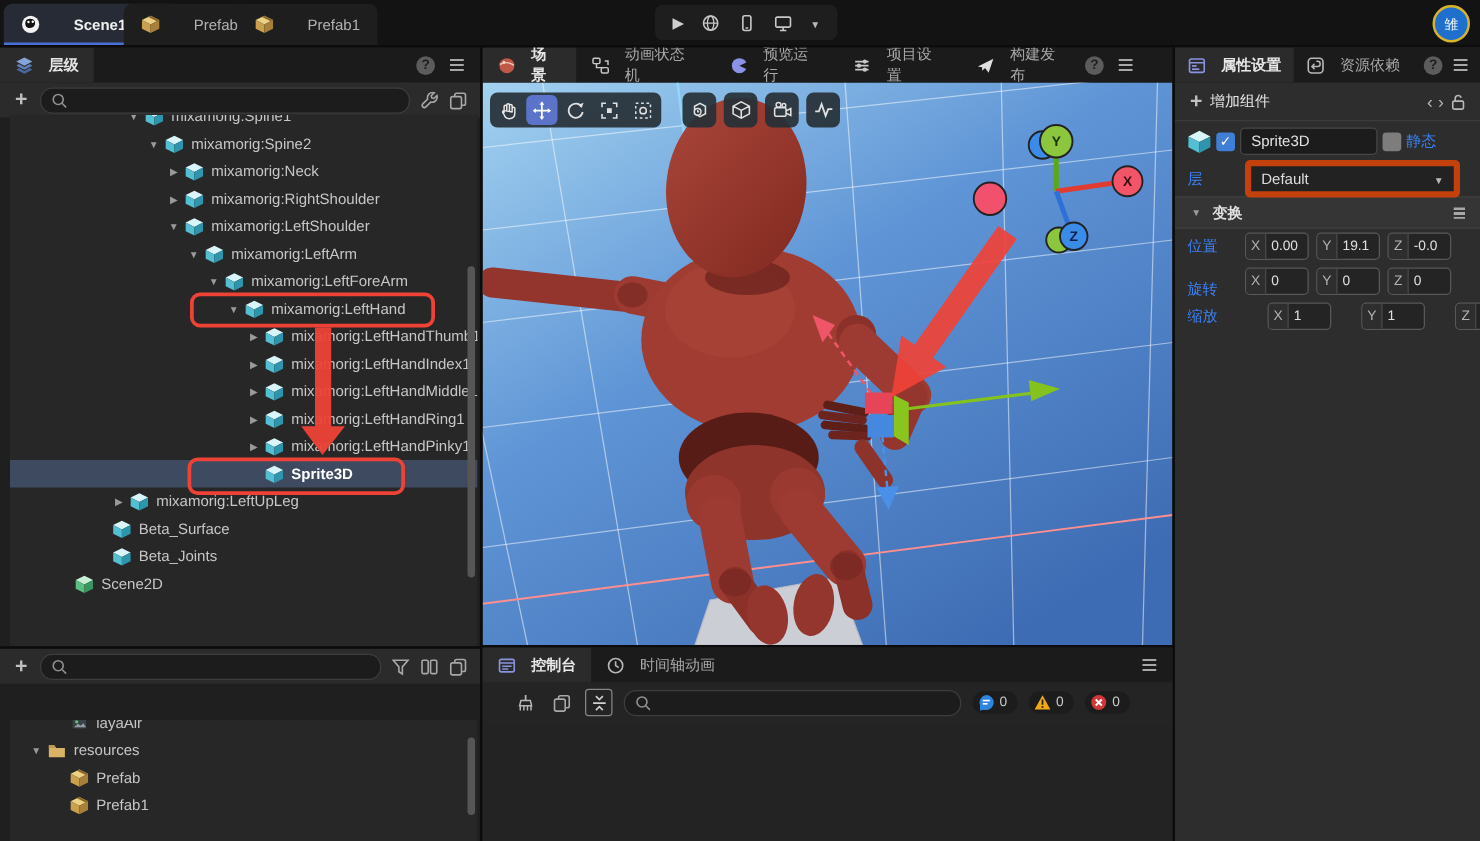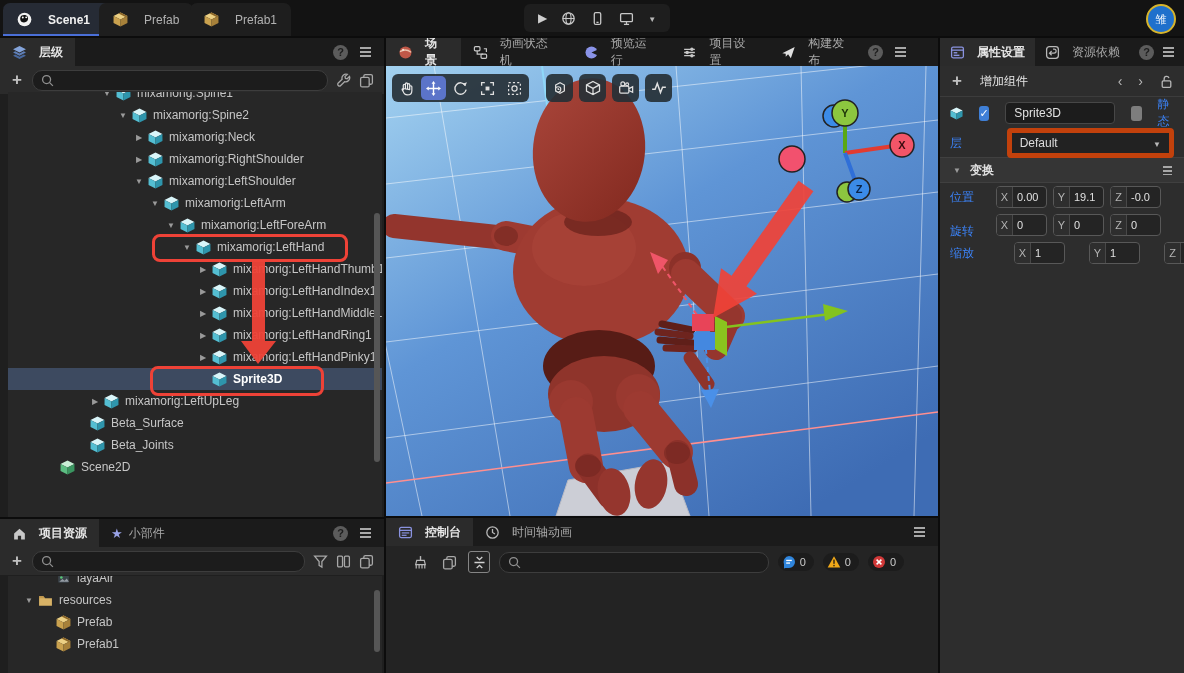--- a/index.html
+++ b/index.html
@@ -30,21 +30,21 @@
   .trow.sel{background:#3d4a60;color:#fff;font-weight:bold;}
   .arr{width:18px;flex:0 0 18px;text-align:center;color:#9a9a9a;font-size:8px;}
   .arr.exp::before{content:"▼";}
   .arr.col::before{content:"▶";}
   .ticon{width:15px;height:15px;flex:0 0 15px;margin-right:6px;}
   .scrollbar{position:absolute;width:6px;border-radius:3px;background:#565656;}
   
   .annobox{position:absolute;border:3px solid #ee4237;border-radius:8px;pointer-events:none;}
   
   #topbar{position:absolute;left:0;top:0;width:1184px;height:36px;background:#131313;}
-  .doctab{position:absolute;top:3px;height:33px;display:flex;align-items:center;gap:10px;
+  .doctab{position:absolute;top:3px;height:33px;display:flex;align-items:center;gap:21px;
           padding:0 14px;border-radius:7px 7px 0 0;background:#1e1e1e;color:#b2b2b2;}
   .doctab.active{background:#262b35;color:#f0f0f0;font-weight:bold;box-shadow:inset 0 -2px 0 #4a6fd8;}
   .bluedot{width:7px;height:7px;border-radius:50%;background:#4a6fd8;}
   #previewbar{position:absolute;left:524px;top:4px;height:28px;display:flex;align-items:center;
               gap:14px;background:#1e1e1e;border-radius:6px;padding:0 14px;}
   .playglyph::before{content:"▶";color:#cfcfcf;font-size:12px;}
   .caretglyph::before{content:"▼";color:#b8b8b8;font-size:8px;}
   #avatar{position:absolute;right:8px;top:4px;width:26px;height:26px;border-radius:50%;
           background:#1f70cc;border:2px solid #d7b42c;color:#fff;font-size:11px;
           display:flex;align-items:center;justify-content:center;}
@@ -56,21 +56,21 @@
   .vbtn{width:25px;height:24px;border-radius:5px;display:flex;align-items:center;justify-content:center;}
   .vbtn.on{background:#5b74c9;}
   .vsolo{position:absolute;top:8px;width:27px;height:28px;background:rgba(38,48,54,.92);
          border-radius:6px;display:flex;align-items:center;justify-content:center;}
   
   .cbtn{width:20px;height:20px;display:flex;align-items:center;justify-content:center;}
   .cbtn.on{border:1px solid #858585;border-radius:3px;}
   .badge{display:flex;align-items:center;gap:4px;background:#1c1c1c;border-radius:10px;
          padding:2px 8px 2px 4px;color:#ccc;font-size:11px;}
   
-  .irow{display:flex;align-items:center;padding:0 10px;gap:16px;}
+  .irow{display:flex;align-items:center;padding:0 10px;gap:4px;}
   .checkbox{width:15px;height:15px;border-radius:3px;background:#3f7fd6;color:#fff;font-size:11px;
             display:flex;align-items:center;justify-content:center;}
   .checkbox::before{content:"✓";}
   .checkbox.off{background:#7d7d7d;}
   .checkbox.off::before{content:"";}
   .nameinput{width:92px;height:20px;background:#1c1c1c;border:1px solid #474747;border-radius:4px;
              color:#e2e2e2;font-size:12px;padding:0 8px;font-family:"Liberation Sans",sans-serif;}
   .dd{display:flex;align-items:center;width:146px;height:20px;background:#222;border:5px solid #c2410c;
       border-radius:4px;padding:0 8px;color:#ddd;}
   .dd .caretglyph{margin-left:auto;}
@@ -471,36 +471,20 @@
     <div class="scrollbar" style="right:4px;top:175px;height:249px;"></div>
 
     <div class="annobox" style="left:152px;top:196px;width:190px;height:22px;"></div>
     <div class="annobox" style="left:150px;top:328px;width:168px;height:24px;"></div>
     <svg style="position:absolute;left:0;top:0;pointer-events:none;" width="384" height="479">
       <polygon points="252,224 265,224 265,303 276,303 258,326 241,303 252,303" fill="#ee4237" opacity="0.95"></polygon>
     </svg>
   </div>
 
   <div class="panel" style="left:0;top:519px;width:384px;height:154px;background:#1f1f1f;">
-    <div class="tabstrip">
-      <div class="ptab active">
-        <svg class="ticon">
-            <use href="#i-home"></use>
-          </svg>
-        <span>项目资源</span>
-      </div>
-      <div class="ptab">
-        <span style="color:#99a2e6;font-size:13px;">★</span>
-        <span>小部件</span>
-      </div>
-      <div class="strip-icons">
-        <span class="hicon"></span>
-        <span class="micon"></span>
-      </div>
-    </div>
     <div class="toolrow">
       <span class="plus"></span>
       <div class="searchbox">
         <svg width="13" height="13" class="igrey">
             <use href="#i-search"></use>
           </svg>
         <input type="text" style="">
       </div>
       <svg width="15" height="15">
           <use href="#i-funnel"></use>

